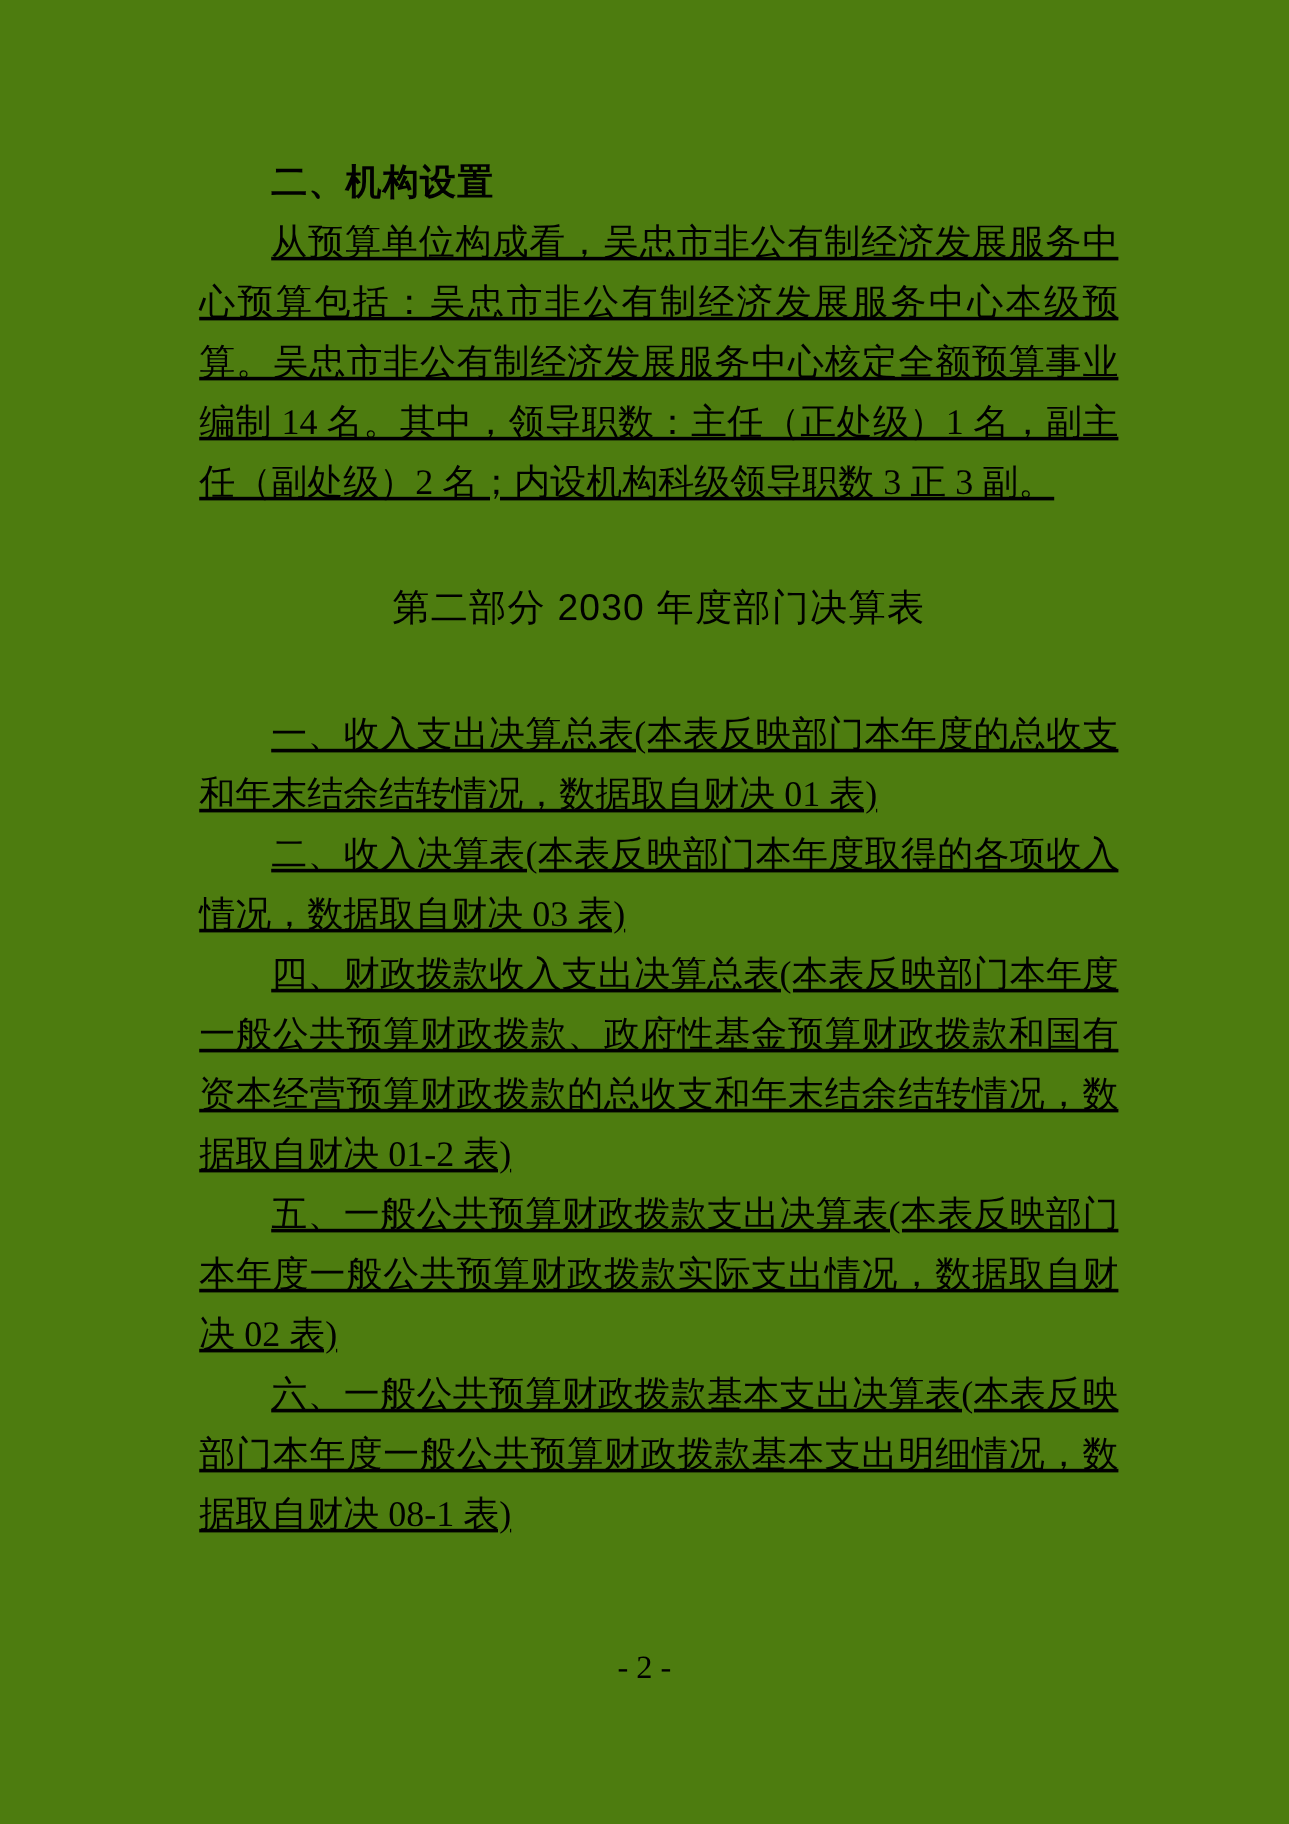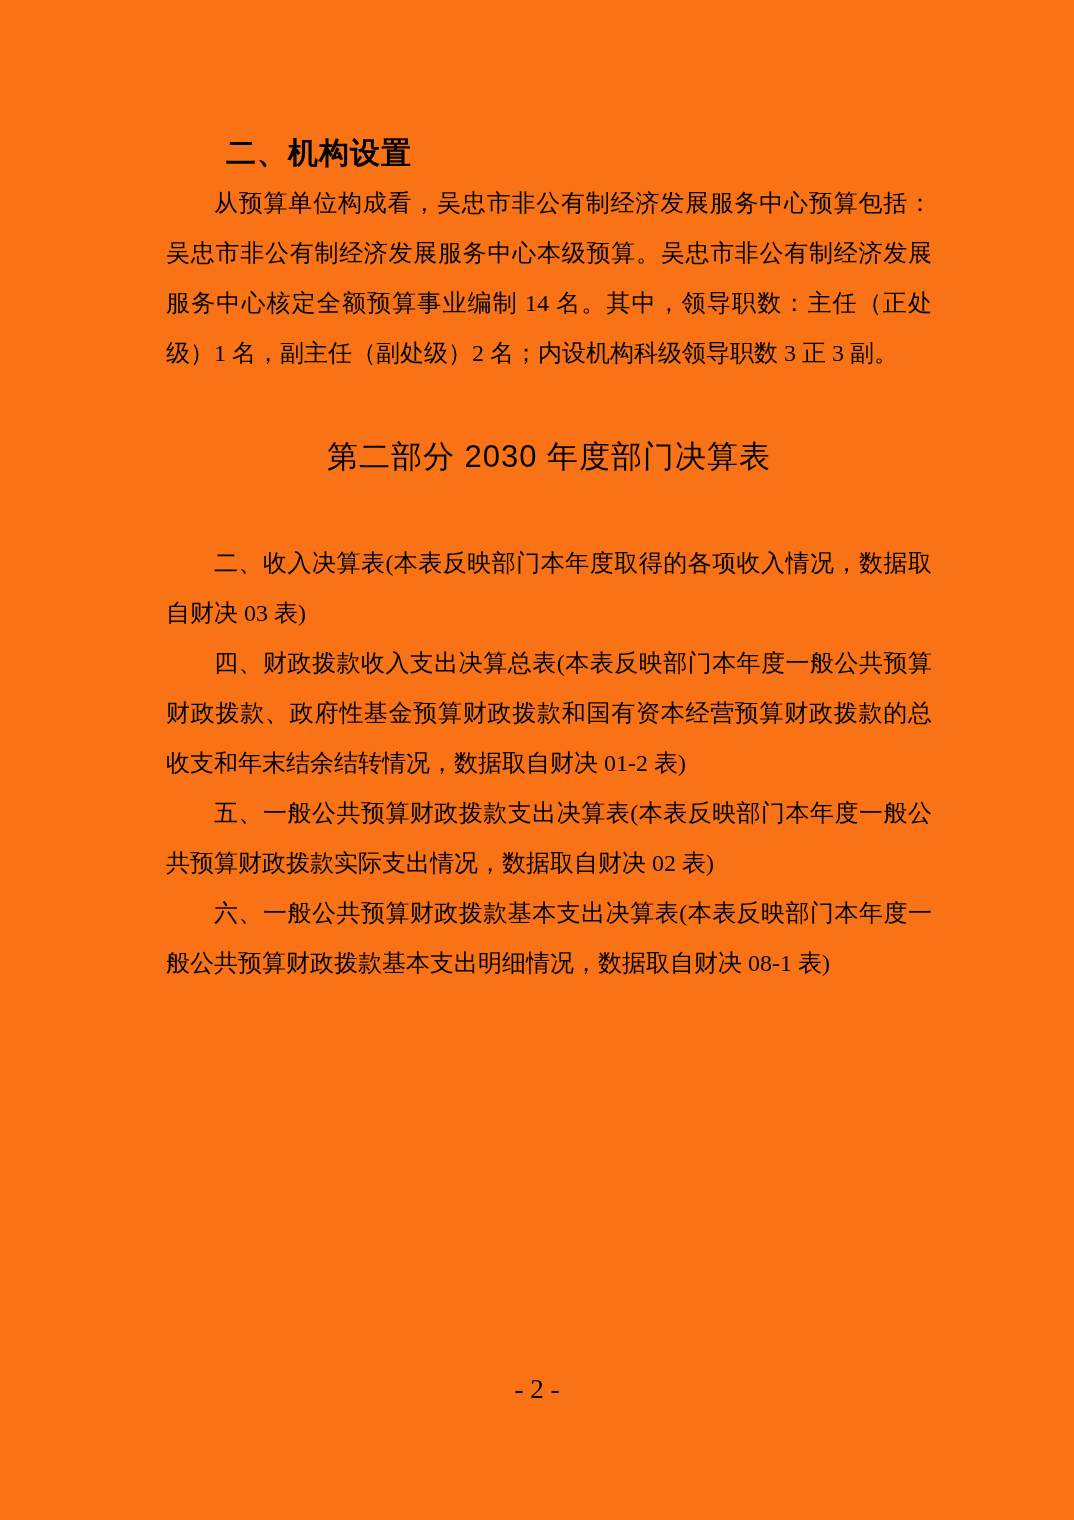--- a/index.html
+++ b/index.html
@@ -4,47 +4,48 @@
 <style>
   html, body {
     margin: 0;
     padding: 0;
     background: #ffffff;
   }
   .page {
     position: relative;
     width: 1074px;
     height: 1520px;
-    background: #f97316;
+    background: #4d7c0f;
     color: #000000;
     font-family: "Liberation Serif", "DejaVu Serif", serif;
     overflow: hidden;
   }
   .content {
     position: absolute;
     left: 166px;
     top: 128px;
     width: 766px;
   }
   .heading {
     margin: 0;
     font-size: 30px;
     line-height: 50px;
     font-weight: bold;
     text-indent: 2em;
     letter-spacing: 1px;
   }
   .body-para {
     margin: 0;
-    font-size: 24px;
+    font-size: 30px;
     line-height: 50px;
     text-align: justify;
     text-justify: inter-character;
     text-indent: 2em;
     word-break: break-all;
+    text-decoration: underline;
   }
   .part-title {
     margin: 54px 0 56px 0;
     font-size: 31px;
     line-height: 50px;
     font-weight: 500;
     text-align: center;
     font-family: "Liberation Sans", "DejaVu Sans", sans-serif;
     letter-spacing: 1px;
   }
@@ -64,20 +65,21 @@
 
 <div class="page">
   <div class="content">
 
     <h2 class="heading">二、机构设置</h2>
 
     <p class="body-para">从预算单位构成看，吴忠市非公有制经济发展服务中心预算包括：吴忠市非公有制经济发展服务中心本级预算。吴忠市非公有制经济发展服务中心核定全额预算事业编制 14 名。其中，领导职数：主任（正处级）1 名，副主任（副处级）2 名；内设机构科级领导职数 3 正 3 副。</p>
 
     <h1 class="part-title">第二部分  2030 年度部门决算表</h1>
 
+    <p class="body-para">一、收入支出决算总表(本表反映部门本年度的总收支和年末结余结转情况，数据取自财决 01 表)</p>
 
     <p class="body-para">二、收入决算表(本表反映部门本年度取得的各项收入情况，数据取自财决 03 表)</p>
 
 
     <p class="body-para">四、财政拨款收入支出决算总表(本表反映部门本年度一般公共预算财政拨款、政府性基金预算财政拨款和国有资本经营预算财政拨款的总收支和年末结余结转情况，数据取自财决 01-2 表)</p>
 
     <p class="body-para">五、一般公共预算财政拨款支出决算表(本表反映部门本年度一般公共预算财政拨款实际支出情况，数据取自财决 02 表)</p>
 
     <p class="body-para">六、一般公共预算财政拨款基本支出决算表(本表反映部门本年度一般公共预算财政拨款基本支出明细情况，数据取自财决 08-1 表)</p>
 

